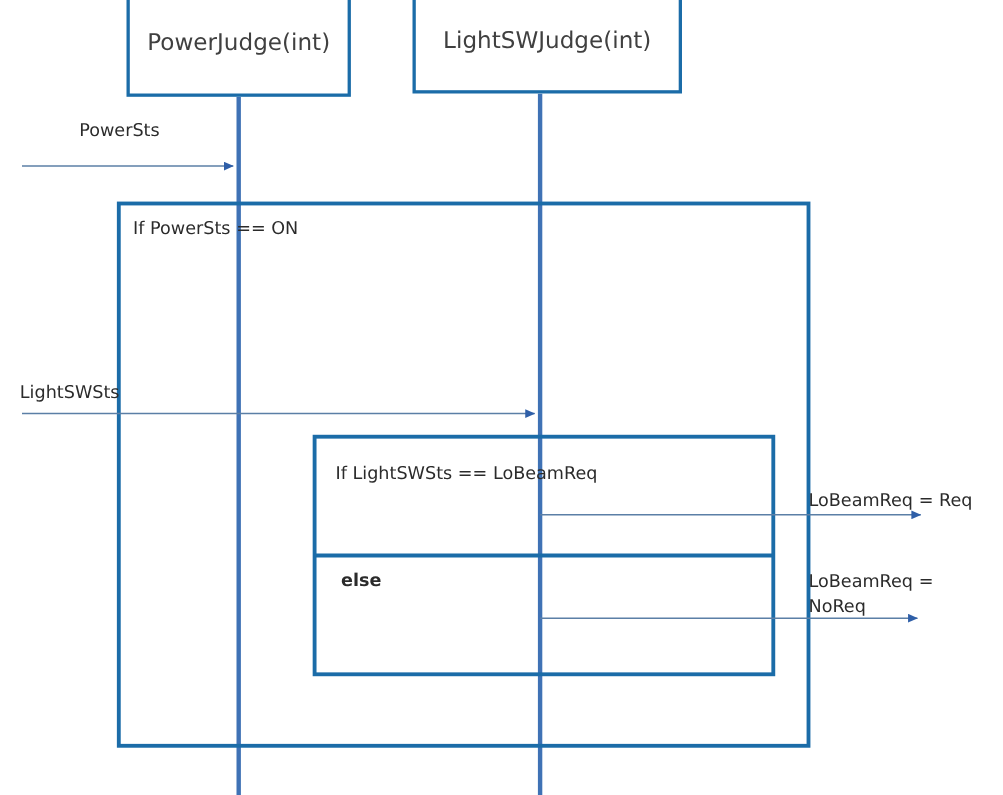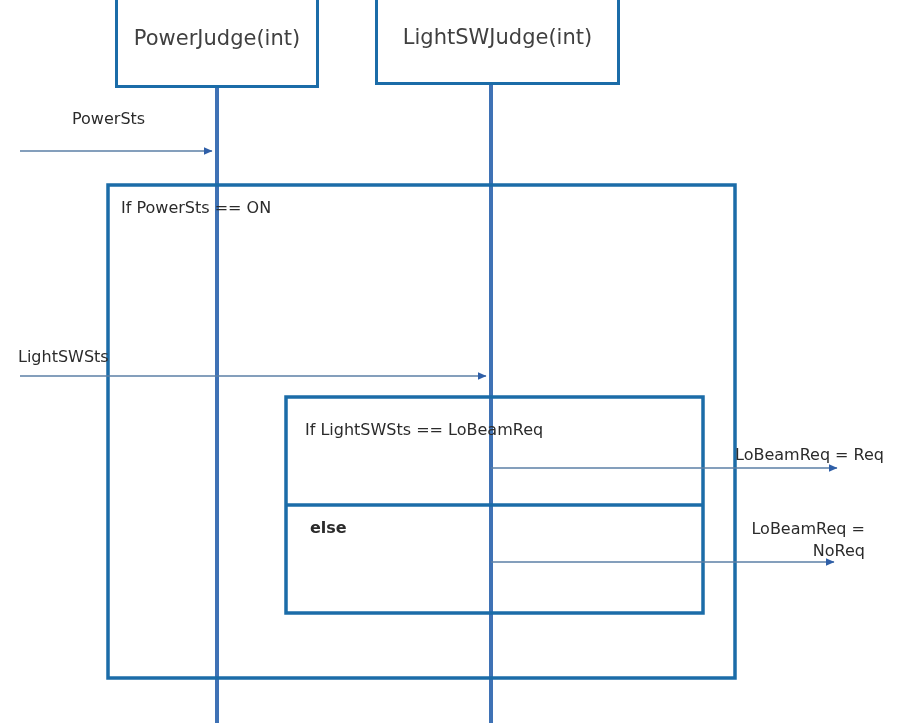--- a/index.html
+++ b/index.html
@@ -41,21 +41,21 @@
   #participant-0 { left: 115px; top: -12px; width: 204px; height: 100px; }
   #participant-1 { left: 375px; top: -12px; width: 245px; height: 97px; }
   
   .msg-label {
     position: absolute;
     font-size: 16px;
     color: #2b2b2b;
     white-space: nowrap;
     line-height: 22px;
   }
-  .msg-label.two-line { white-space: normal; width: 130px; text-align: right; }
+  .msg-label.two-line { white-space: normal; width: 130px; }
   .frag-label {
     position: absolute;
     font-size: 16px;
     color: #2b2b2b;
     white-space: nowrap;
   }
 </style>
 </head>
 <body>
 

